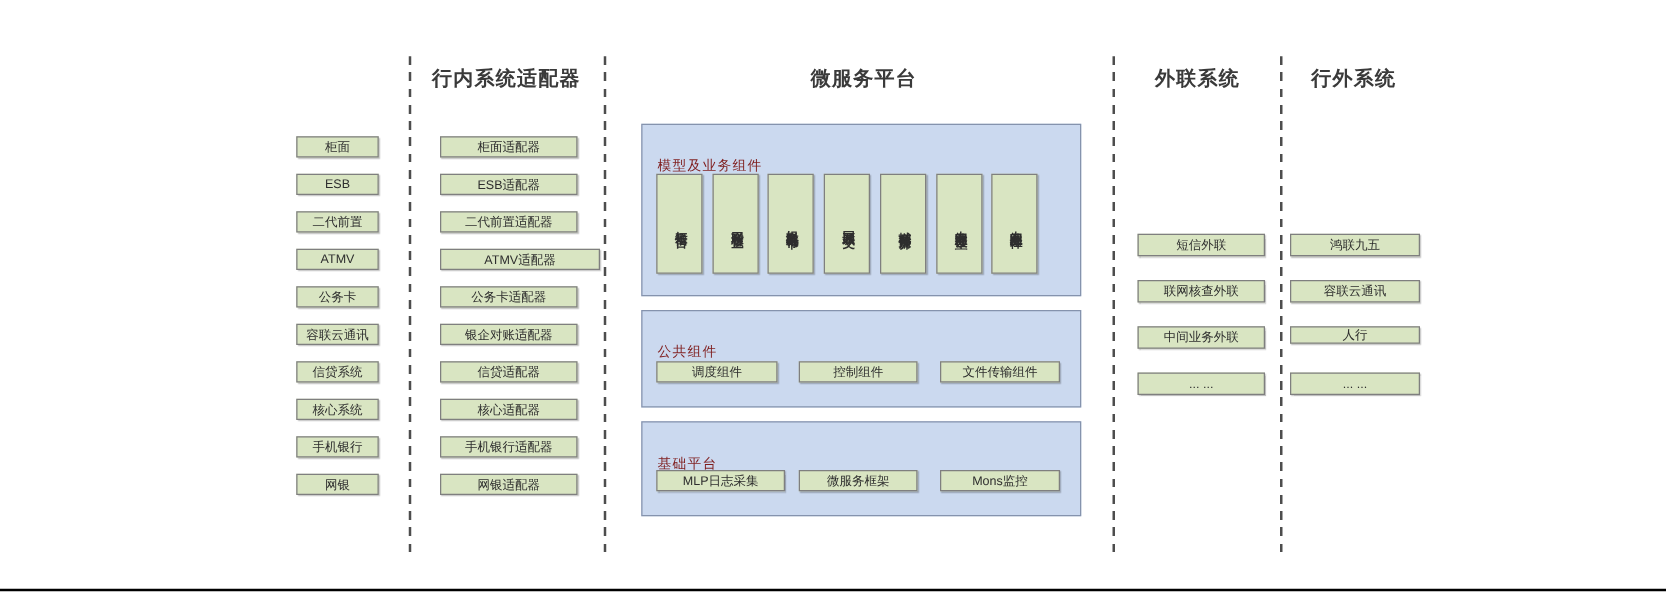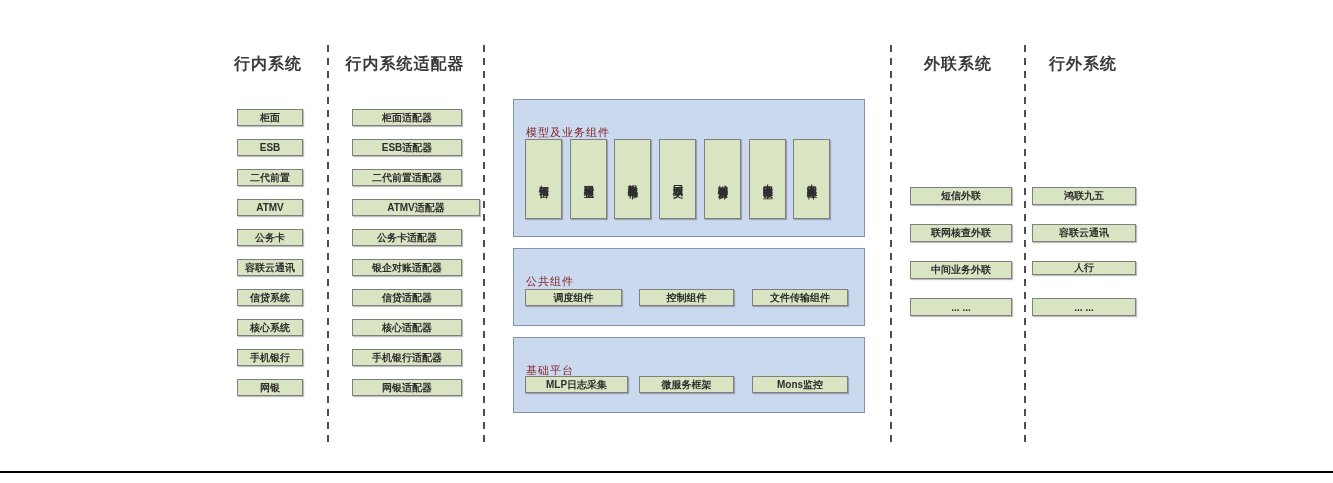--- a/index.html
+++ b/index.html
@@ -19,21 +19,21 @@
   }
   .vline{
     position:absolute;top:45px;height:398px;width:2px;
     background-image:repeating-linear-gradient(to bottom,var(--divider) 0 7px,transparent 7px 13px);
   }
   .node{
     position:absolute;height:17px;box-sizing:border-box;
     background:var(--box-fill);border:1px solid var(--box-border);
     box-shadow:1px 1px 1px rgba(0,0,0,0.25);
     display:flex;align-items:center;justify-content:center;
-    font-size:10px;font-weight:bold;color:#2e2e2e;white-space:nowrap;overflow:hidden;
+    font-size:10px;font-weight:normal;color:#2e2e2e;white-space:nowrap;overflow:hidden;
   }
   .group{
     position:absolute;left:513px;width:352px;box-sizing:border-box;
     background:var(--container-fill);border:1px solid var(--container-border);
   }
   .gtitle{
     position:absolute;left:12px;top:9px;font-size:11px;color:#7f1d1d;
     letter-spacing:1px;white-space:nowrap;margin-top:16px;
   }
   .vnode{
@@ -46,22 +46,22 @@
   }
   .rule{
     position:absolute;left:0;top:471px;width:1333px;height:2px;background:var(--bottom-rule);
   }
 </style>
 </head>
 <body>
 
 <div class="canvas">
 
-  <div class="hdr" style="left:198px;top:54px;width:140px">行内系统</div>
   <div class="hdr" style="left:325px;top:54px;width:160px">行内系统适配器</div>
+  <div class="hdr" style="left:591px;top:54px;width:200px">微服务平台</div>
   <div class="hdr" style="left:898px;top:54px;width:120px">外联系统</div>
   <div class="hdr" style="left:1023px;top:54px;width:120px">行外系统</div>
 
   <div class="vline" style="left:327px"></div>
   <div class="vline" style="left:483px"></div>
   <div class="vline" style="left:890px"></div>
   <div class="vline" style="left:1024px"></div>
 
   <div class="node" style="left:237px;top:109px;width:66px">柜面</div>
   <div class="node" style="left:237px;top:139px;width:66px">ESB</div>

